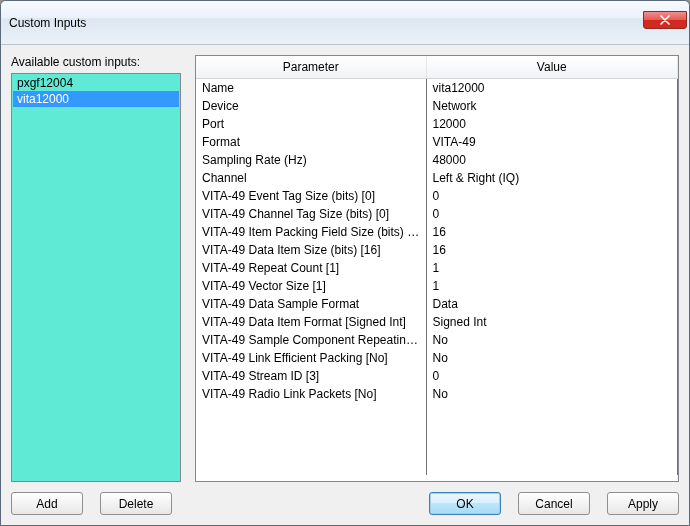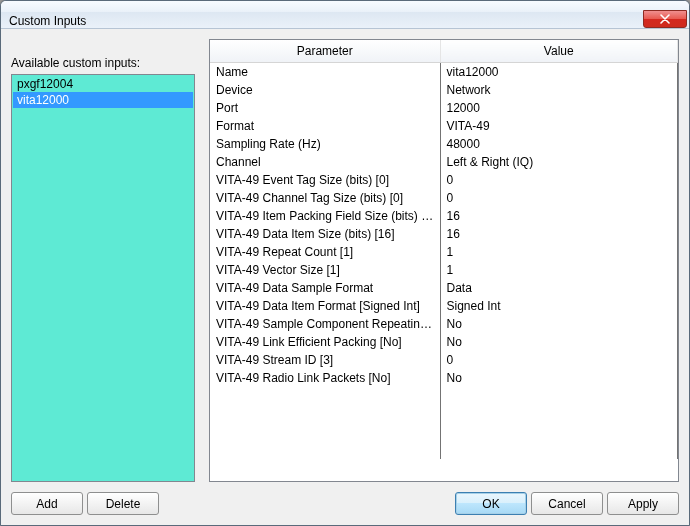--- a/index.html
+++ b/index.html
@@ -7,24 +7,24 @@
   body { background: #999; width: 690px; height: 526px; overflow: hidden; }
   .window {
     width: 690px; height: 526px;
     background: #fff;
     border: 1px solid #5a6a7a;
     border-radius: 6px 6px 0 0;
     display: flex; flex-direction: column;
     box-shadow: 0 0 0 1px rgba(0,0,0,0.1);
   }
   .titlebar {
-    height: 28px;
+    height: 44px;
     background: linear-gradient(to bottom, #f7fbff 0%, #eaf1f9 40%, #dde7f2 41%, #eaf1f9 100%);
     border-bottom: 1px solid #b6c4d4;
-    display: flex; align-items: flex-end;
+    display: flex; align-items: center;
     padding: 0 2px 0 8px;
     border-radius: 5px 5px 0 0;
   }
   .titlebar .title { flex: 1; color: #000; font-size: 12px; }
   .win-close {
     width: 44px; height: 18px;
     background: linear-gradient(to bottom, #f08f8f 0%, #e85b52 48%, #d4281f 49%, #cf2b1e 100%);
     border: 1px solid #8e2a22;
     border-radius: 0 0 3px 3px;
     margin-top: -6px;
@@ -32,21 +32,21 @@
     color: #fff; font-weight: bold;
   }
   .win-close svg { width: 10px; height: 10px; }
   .client {
     flex: 1; background: #f0f0f0;
     padding: 10px 10px 10px 10px;
     display: flex; flex-direction: column;
   }
   .main-row { flex: 1; display: flex; gap: 14px; }
   .col { display: flex; flex-direction: column; }
-  .col.left { width: 184px; margin-top: 17px; }
+  .col.left { width: 170px; }
   .col.right { flex: 1; }
   .section-label { margin-bottom: 4px; color: #000; }
   .listbox {
     flex: 1;
     background: #5eead4;
     border: 1px solid #828790;
     padding: 1px;
     overflow: auto;
   }
   .listbox .item {
@@ -74,21 +74,21 @@
     position: sticky; top: 0;
   }
   tbody td {
     padding: 2px 6px;
     border-right: 1px solid #737373;
     white-space: nowrap; overflow: hidden; text-overflow: ellipsis;
   }
   tbody tr { height: 18px; }
   col.param { width: 230px; }
   .button-row {
-    display: flex; gap: 4px; margin-top: 10px; align-items: center;
+    display: flex; gap: 17px; margin-top: 10px; align-items: center;
   }
   .button-row .spacer { flex: 1; }
   button.push {
     min-width: 72px; height: 23px;
     padding: 0 10px;
     background: linear-gradient(to bottom, #ffffff, #e7e7e7);
     border: 1px solid #8e8f8f;
     border-radius: 3px;
     font: inherit;
     cursor: pointer;

